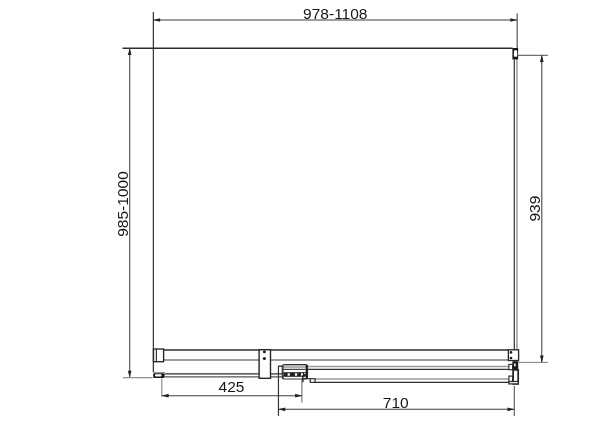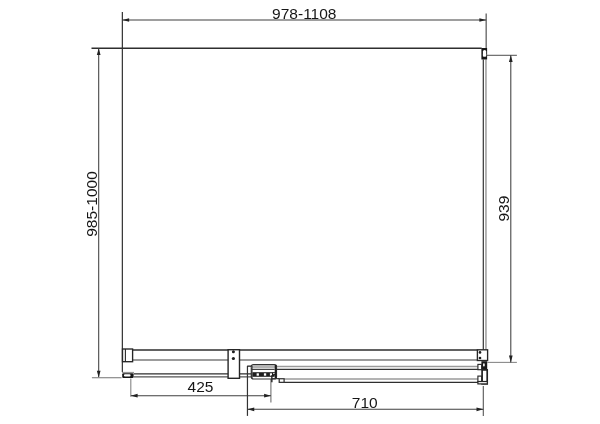--- a/index.html
+++ b/index.html
@@ -1,16 +1,16 @@
 <!DOCTYPE html>
 <html><head>
 <meta charset="utf-8">
 <style>
   html,body{margin:0;padding:0;background:#fff;}
-  #stage{position:relative;width:535px;height:424px;background:#ffffff;overflow:hidden;}
+  #stage{position:relative;width:535px;height:424px;background:#ffffff;overflow:hidden;margin-left:31px;}
   svg{position:absolute;left:0;top:0;filter:blur(0.35px);}
   text{font-family:"Liberation Sans",sans-serif;fill:#161616;}
 </style>
 </head>
 <body>
 <div id="stage">
 <svg width="600" height="424" viewBox="0 0 600 424">
 
   <line x1="91.5" y1="48.2" x2="481.7" y2="48.2" stroke="#2e2e2e" stroke-width="1.4"></line>
 

